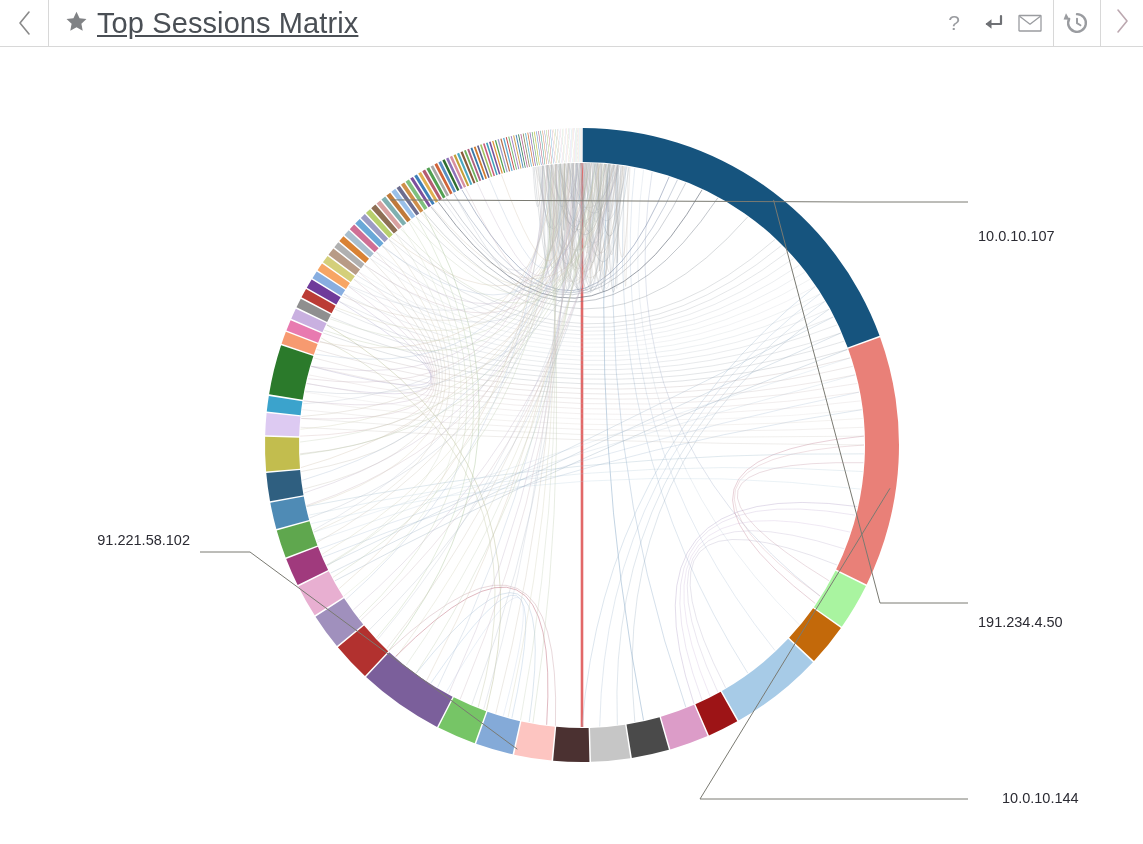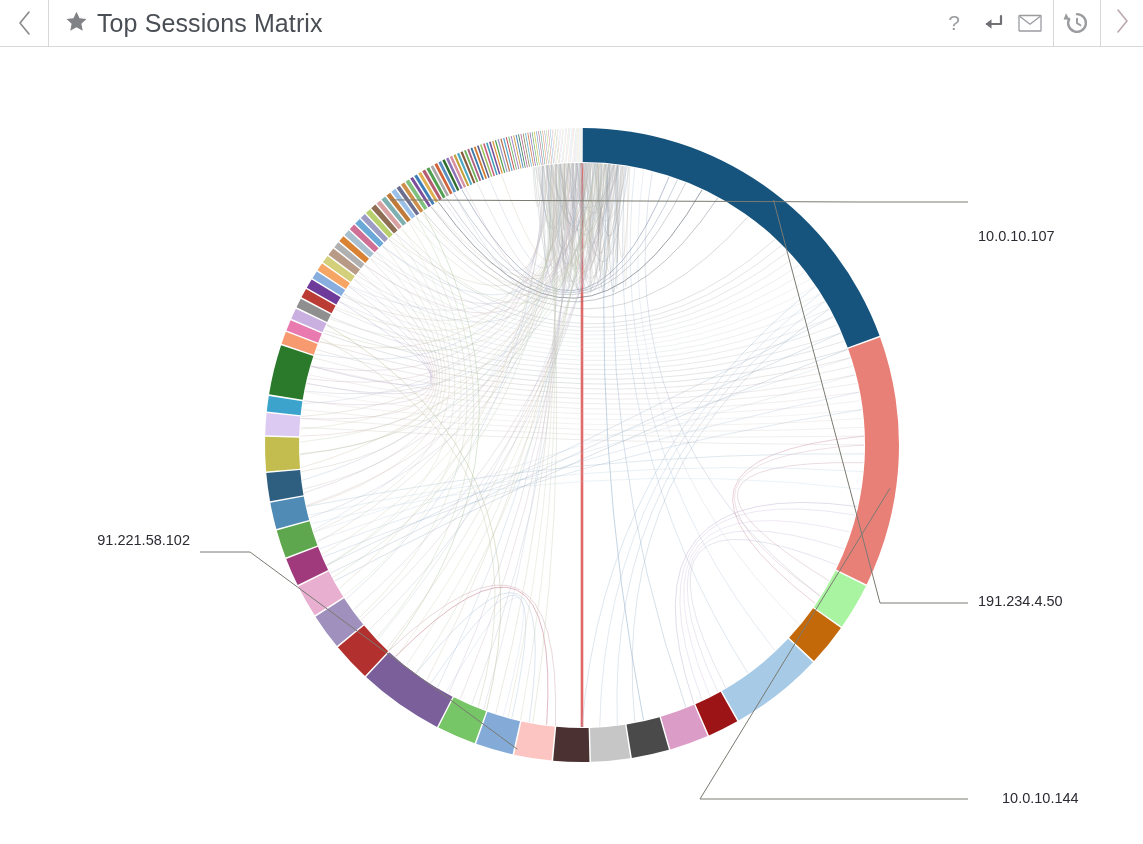--- a/index.html
+++ b/index.html
@@ -28,25 +28,26 @@
     color:#6f6f6f;
     cursor:pointer;
   }
   .hdr-back svg{display:block;}
   .hdr-title-wrap{
     flex:1 1 auto;display:flex;align-items:center;
     padding-left:16px;gap:9px;min-width:0;
   }
   .star-icon{color:#808285;display:block;flex:0 0 auto;}
   .hdr-title{
-    font-size:25px;line-height:1;
+    font-size:29px;line-height:1;
     color:#4a4f55;
     font-weight:400;
     letter-spacing:0.1px;
     white-space:nowrap;
+    text-decoration:underline;
   }
   .hdr-tools{
     display:flex;align-items:center;
     gap:0;
   }
   .tool-grp{
     display:flex;align-items:center;
     height:47px;
     padding:0 9px;
     gap:10px;
@@ -512,18 +513,18 @@
         </g>
       <g id="leaders-layer">
           <polyline points="390.5,152.9 858,155 968,155" fill="none" stroke="#7a7a72" stroke-width="1"></polyline>
           <polyline points="773.5,152.9 880,556 968,556" fill="none" stroke="#7a7a72" stroke-width="1"></polyline>
           <polyline points="890.0,441.3 700,752 968,752" fill="none" stroke="#7a7a72" stroke-width="1"></polyline>
           <polyline points="517.3,702.2 250,505 200,505" fill="none" stroke="#7a7a72" stroke-width="1"></polyline>
         </g>
     </svg>
 
     <div class="leader-label right" id="lbl0" style="top: 182px; left: 978px;">10.0.10.107</div>
-    <div class="leader-label right" id="lbl1" style="top: 547px; left: 978px;">191.234.4.50</div>
+    <div class="leader-label right" id="lbl1" style="top: 568px; left: 978px;">191.234.4.50</div>
     <div class="leader-label right" id="lbl2" style="top: 744px; left: 1002px;">10.0.10.144</div>
     <div class="leader-label left" id="lbl3" style="top: 486px; left: 0px; width: 190px; text-align: right;">91.221.58.102</div>
   </div>
 
 </div>
 
 </body></html>

